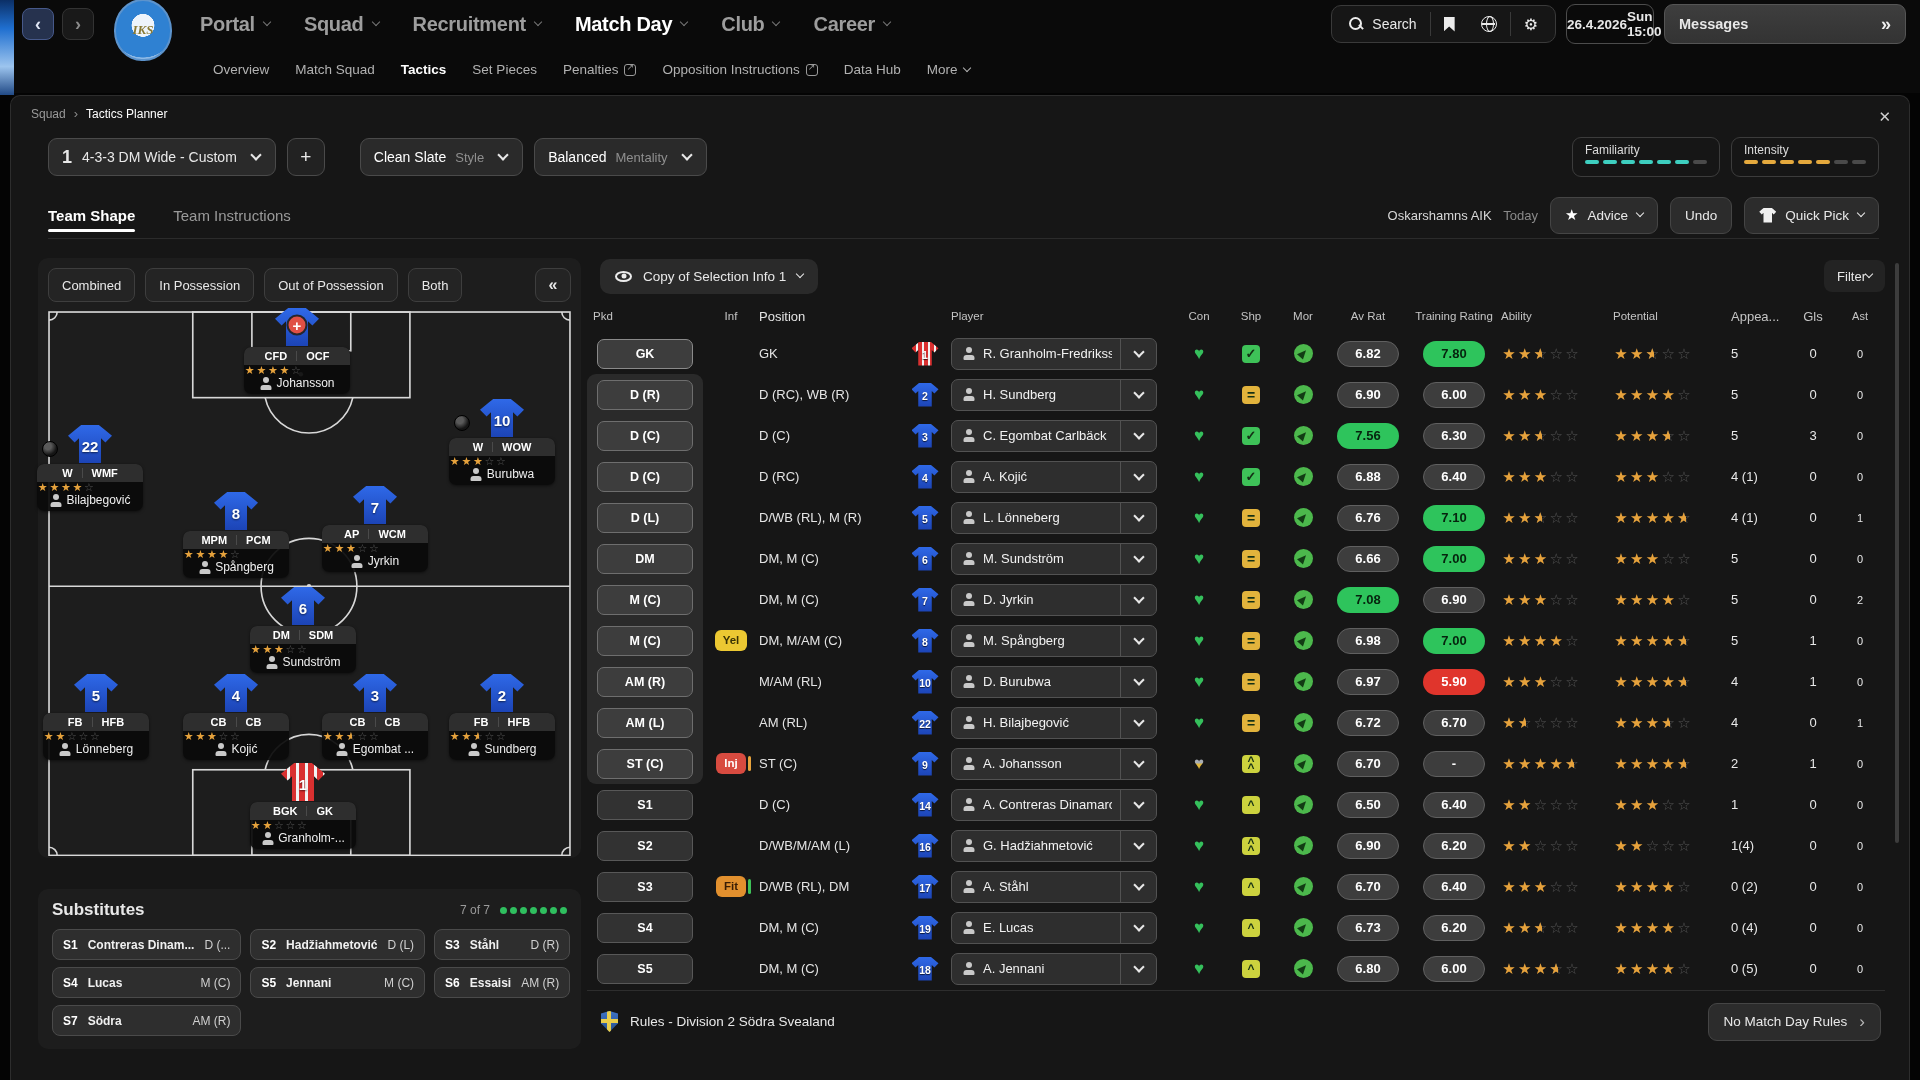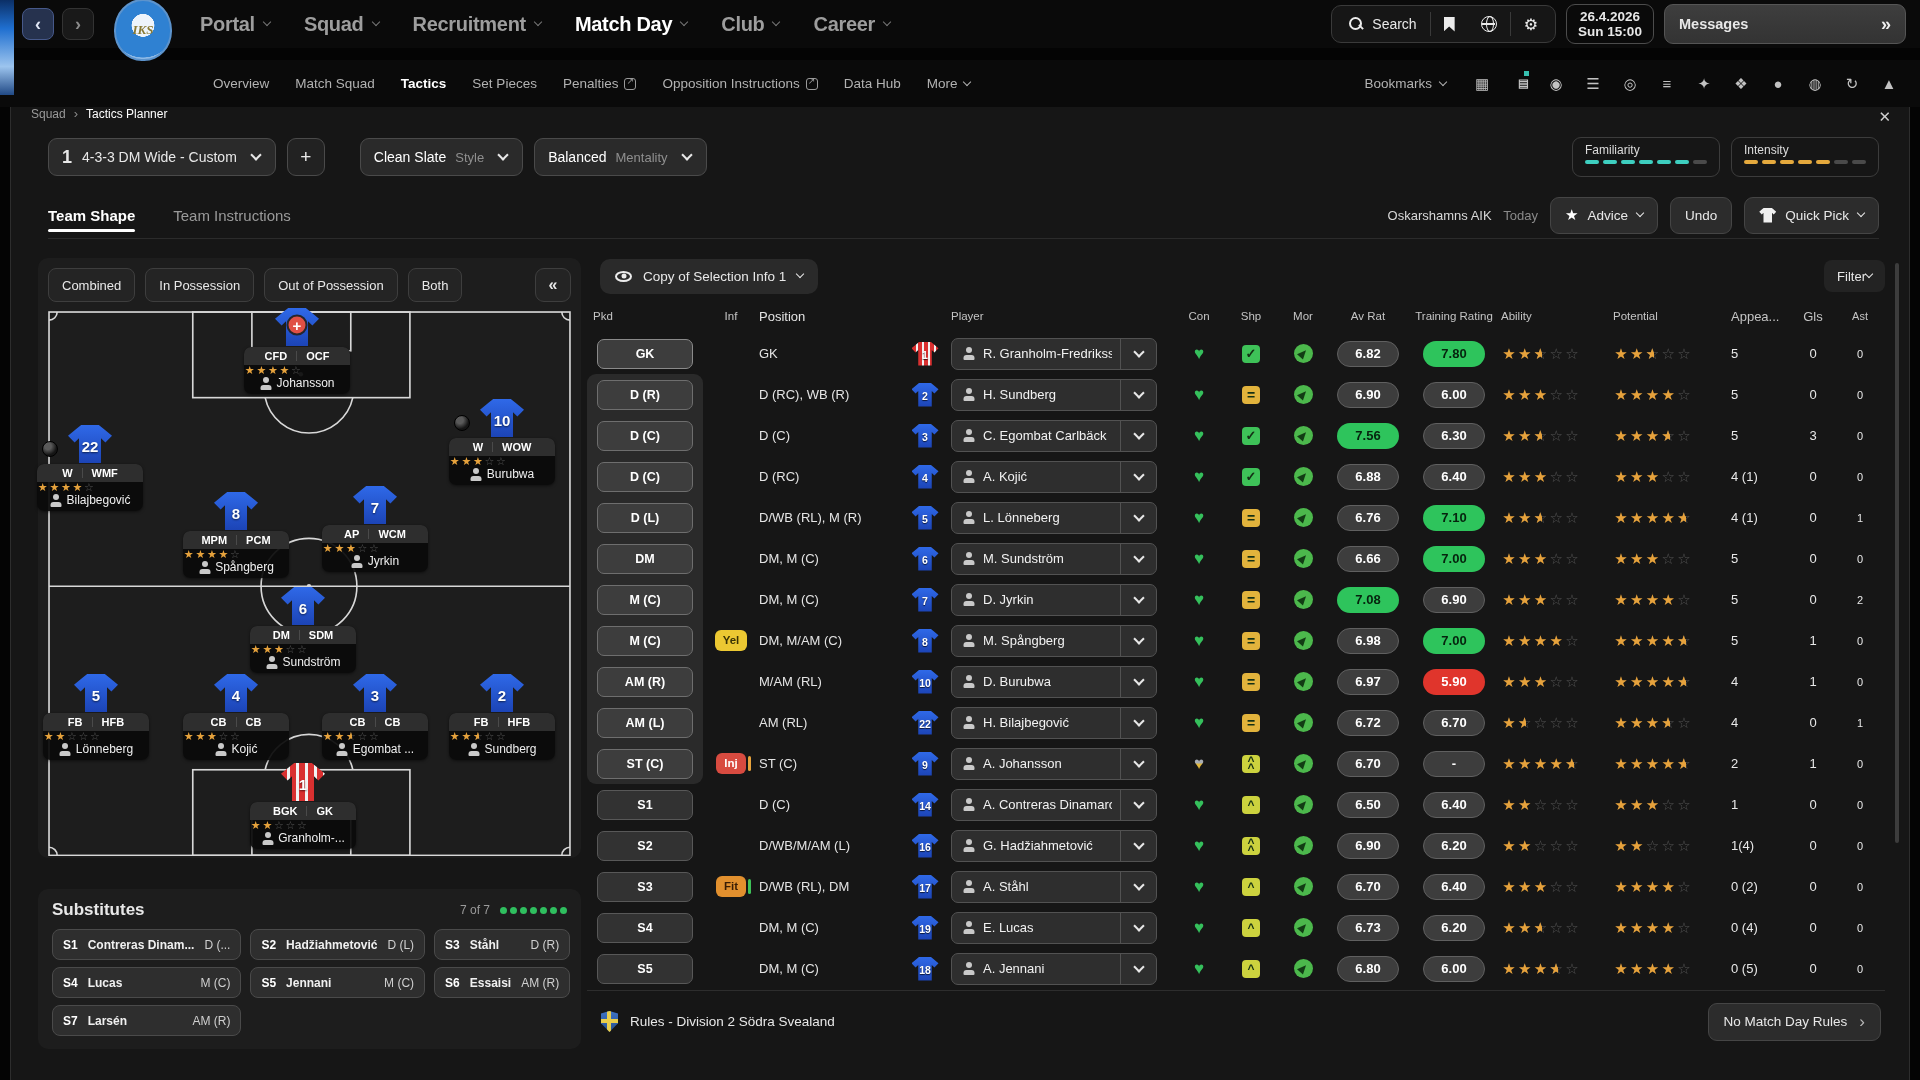--- a/index.html
+++ b/index.html
@@ -37,29 +37,29 @@
   .mag { width:15px; height:15px; position:relative; }
   .mag::before { content:''; position:absolute; left:0; top:0; width:9px; height:9px; border:2px solid #ececec; border-radius:50%; }
   .mag::after { content:''; position:absolute; left:9px; top:9px; width:6px; height:2px; background:#ececec; transform:rotate(45deg); }
   .search-label { font-size:14px; color:#e8e8e8; }
   .ribbon { width:11px; height:15px; background:#ececec; clip-path:polygon(0 0,100% 0,100% 100%,50% 66%,0 100%); }
   .globe { width:16px; height:16px; border:1.5px solid #ececec; border-radius:50%; position:relative; }
   .globe::before { content:''; position:absolute; left:4px; top:-1px; width:6px; height:14px; border:1.5px solid #ececec; border-radius:50%; }
   .globe::after { content:''; position:absolute; left:0; top:6px; width:13px; height:1.5px; background:#ececec; }
   .gear { font-size:16px; color:#ececec; }
   .datebox { width:88px; height:40px; border:1px solid #4c4c4c; border-radius:9px; display:flex;
-             flex-direction:column; align-items:center; justify-content:center; line-height:15px; }
+             align-items:center; justify-content:space-between; line-height:15px; }
   .datebox b { font-size:13.5px; }
   .msgbtn { width:242px; height:40px; background:linear-gradient(#3e3e3e,#333333); border:1px solid #555;
             border-radius:9px; display:flex; align-items:center; padding:0 14px; }
   .msgbtn .lbl { font-size:14.5px; font-weight:bold; }
   .msgbtn .arr { margin-left:auto; font-size:18px; font-weight:bold; color:#efefef; }
 
   
-  .subbar { position:absolute; top:60px; left:0; right:0; height:47px; background:#0a0a0a;
+  .subbar { position:absolute; top:46px; left:0; right:0; height:47px; background:#0a0a0a;
             display:flex; align-items:center; z-index:4; }
   .subnav { display:flex; align-items:center; gap:26px; margin-left:213px; }
   .sub-item { display:flex; align-items:center; gap:6px; font-size:13.5px; color:#b2b2b2; cursor:pointer; }
   .sub-item.active { color:#fff; font-weight:bold; }
   .ext { width:12px; height:12px; border:1.5px solid #9a9a9a; border-radius:3px; position:relative; }
   .ext::after { content:'↗'; position:absolute; left:1px; top:-3px; font-size:9px; color:#9a9a9a; }
   .sub-right { margin-left:auto; display:flex; align-items:center; gap:19px; margin-right:22px; }
   .bookmarks { display:flex; align-items:center; gap:8px; font-size:13.5px; color:#b2b2b2; margin-right:8px; }
   .bkicon { font-size:15px; color:#c2c2c2; position:relative; width:18px; text-align:center; cursor:pointer; }
   .bkicon.badge::after { content:''; position:absolute; right:-1px; top:-2px; width:5px; height:5px; background:#37c0b0; }
@@ -333,40 +333,20 @@
         <span class="ext"></span>
       </div>
       <div class="sub-item">
         <span>Data Hub</span>
       </div>
       <div class="sub-item">
         <span>More</span>
         <span class="chev sm"></span>
       </div>
     </div>
-  <div class="sub-right">
-    <div class="bookmarks">
-      <span>Bookmarks</span>
-      <span class="chev sm"></span>
-    </div>
-    <div style="display:flex;gap:19px;align-items:center" id="bkicons">
-        <span class="bkicon">▦</span>
-        <span class="bkicon badge">▤</span>
-        <span class="bkicon">◉</span>
-        <span class="bkicon">☰</span>
-        <span class="bkicon">◎</span>
-        <span class="bkicon">≡</span>
-        <span class="bkicon">✦</span>
-        <span class="bkicon">❖</span>
-        <span class="bkicon">●</span>
-        <span class="bkicon">◍</span>
-        <span class="bkicon">↻</span>
-        <span class="bkicon">▲</span>
-      </div>
-  </div>
 </div>
 
 <div class="panel">
   <div class="crumb">
     <span class="root">Squad</span>
     <span class="sep">›</span>
     <span class="cur">Tactics Planner</span>
   </div>
   <div class="closebtn">✕</div>
 
@@ -787,21 +767,21 @@
             <span class="nm">Jennani</span>
             <span class="ps">M (C)</span>
           </div>
           <div class="subcard">
             <span class="slot">S6</span>
             <span class="nm">Essaisi</span>
             <span class="ps">AM (R)</span>
           </div>
           <div class="subcard">
             <span class="slot">S7</span>
-            <span class="nm">Larsén</span>
+            <span class="nm">Södra</span>
             <span class="ps">AM (R)</span>
           </div>
         </div>
     </div>
   </div>
 
   <div class="table-wrap">
     <div class="tcontrols">
       <div class="viewsel">
         <span class="eye"></span>

